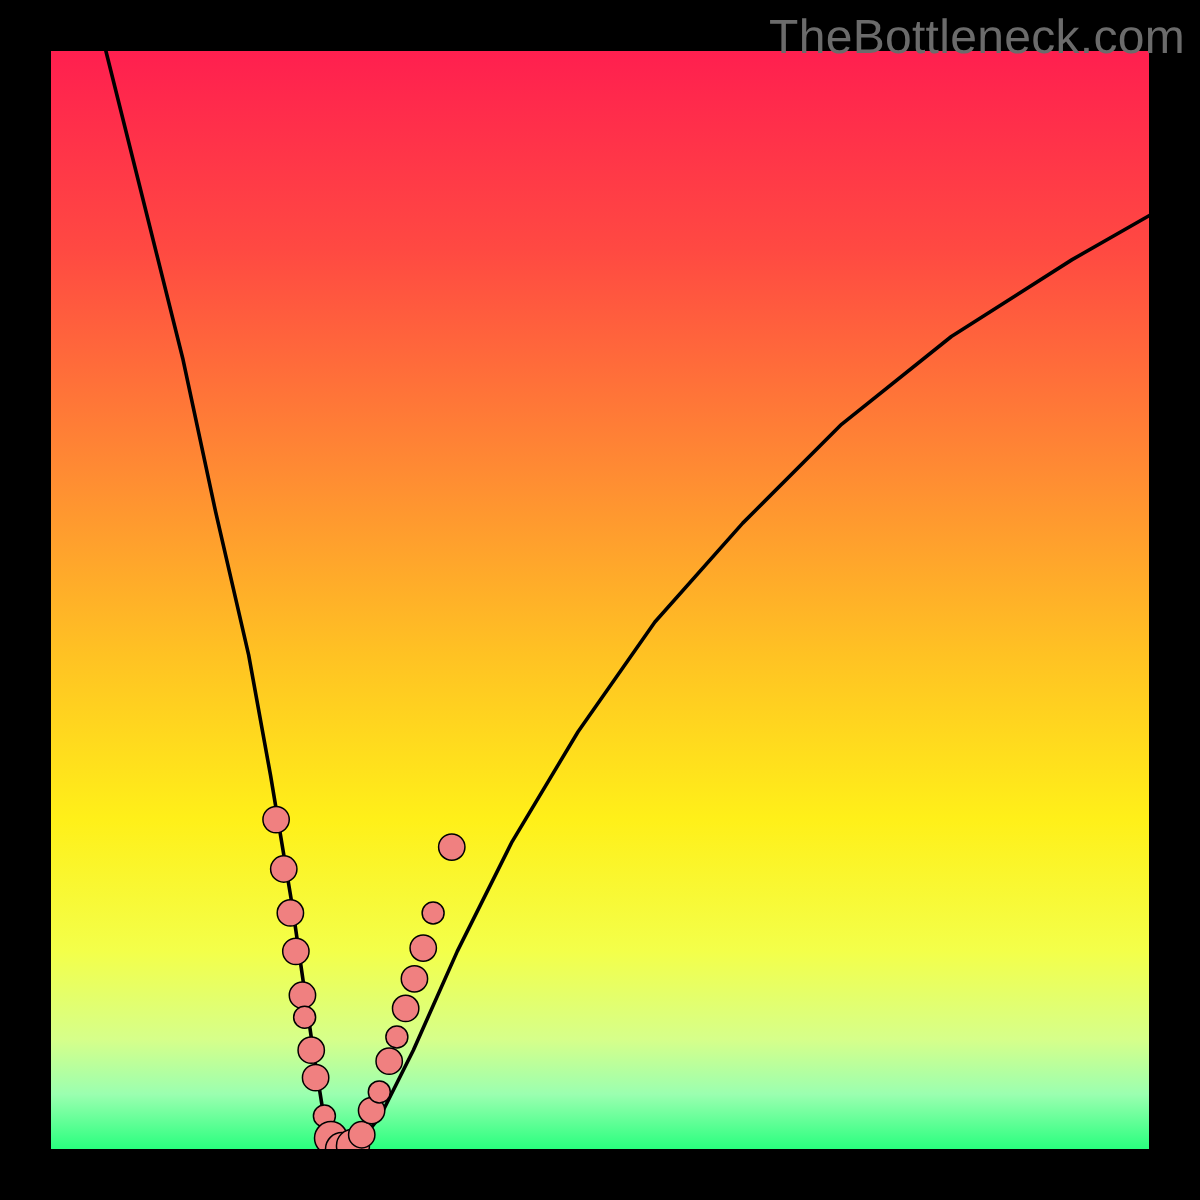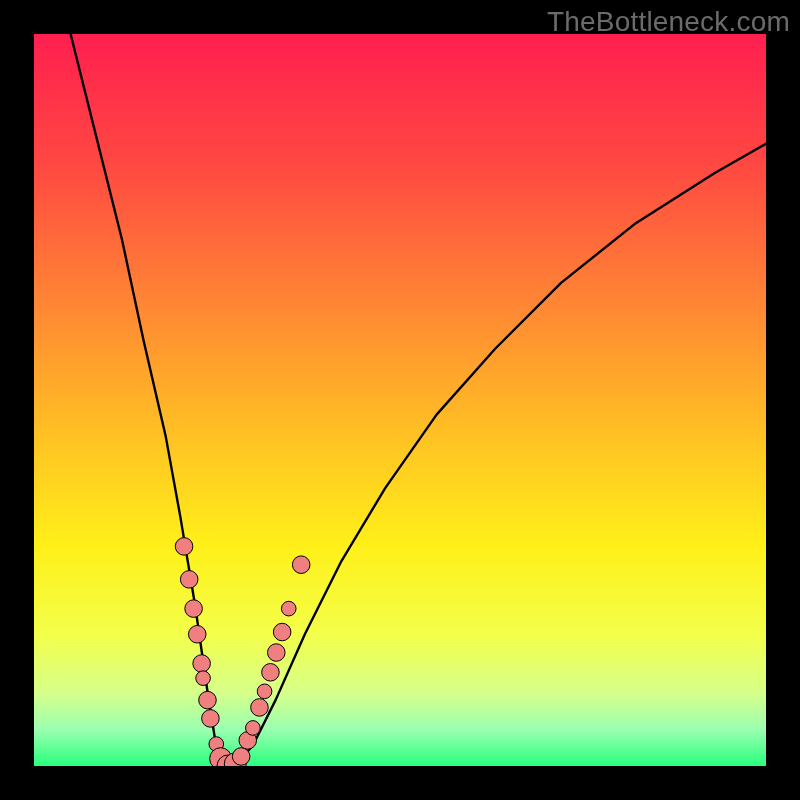--- a/index.html
+++ b/index.html
@@ -22,21 +22,21 @@
     top: 34px;
     width: 732px;
     height: 732px;
     overflow: hidden;
   }
   .watermark {
     position: absolute;
     top: 6px;
     right: 10px;
     color: #6b6b6b;
-    font-size: 28px;
+    font-size: 32px;
     font-weight: 400;
     letter-spacing: 0.2px;
   }
   svg.curve {
     position: absolute;
     inset: 0;
     width: 100%;
     height: 100%;
   }
 </style>

